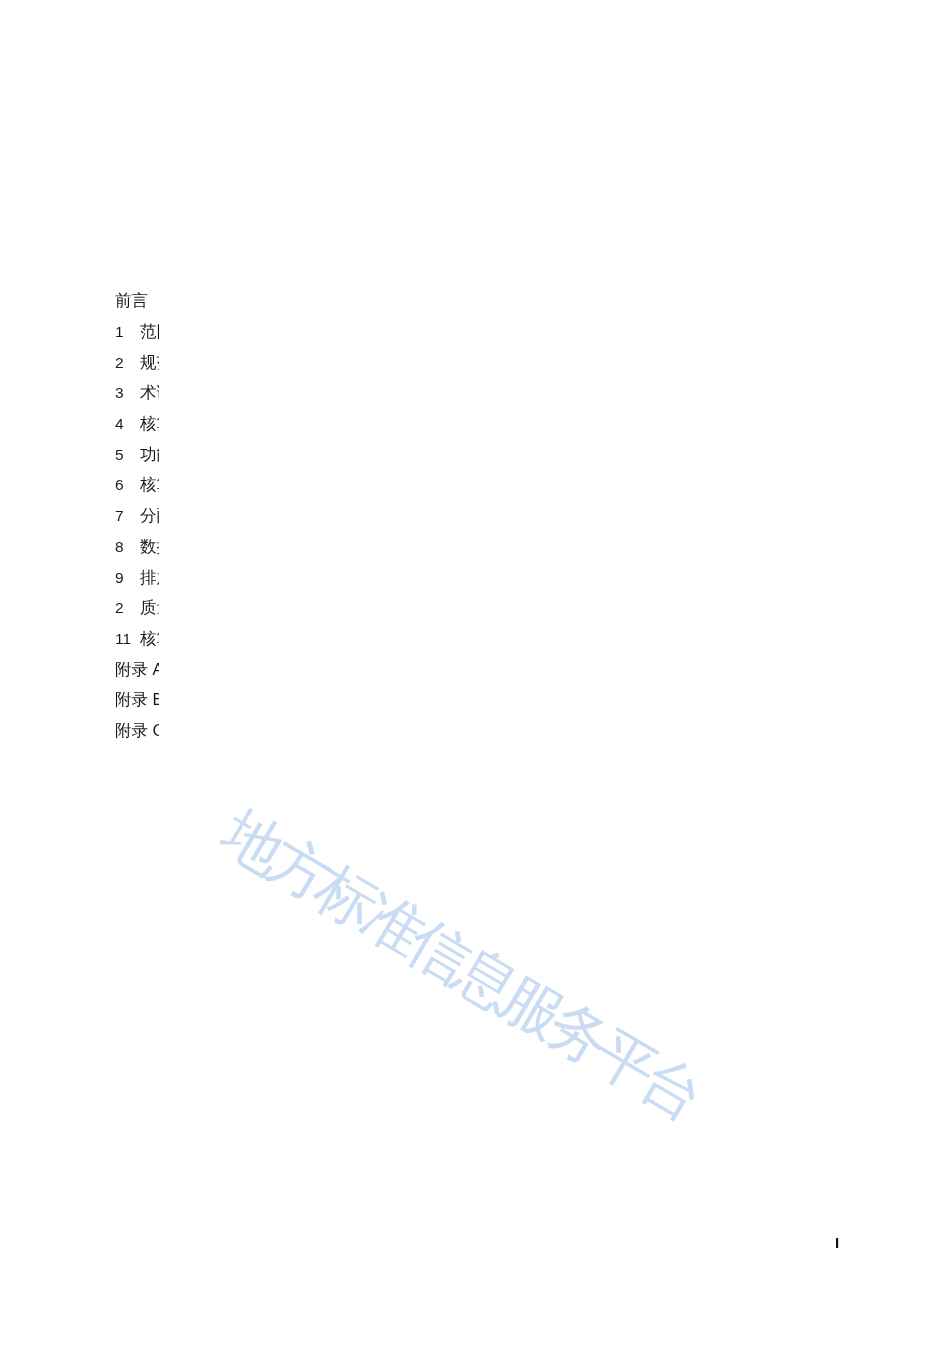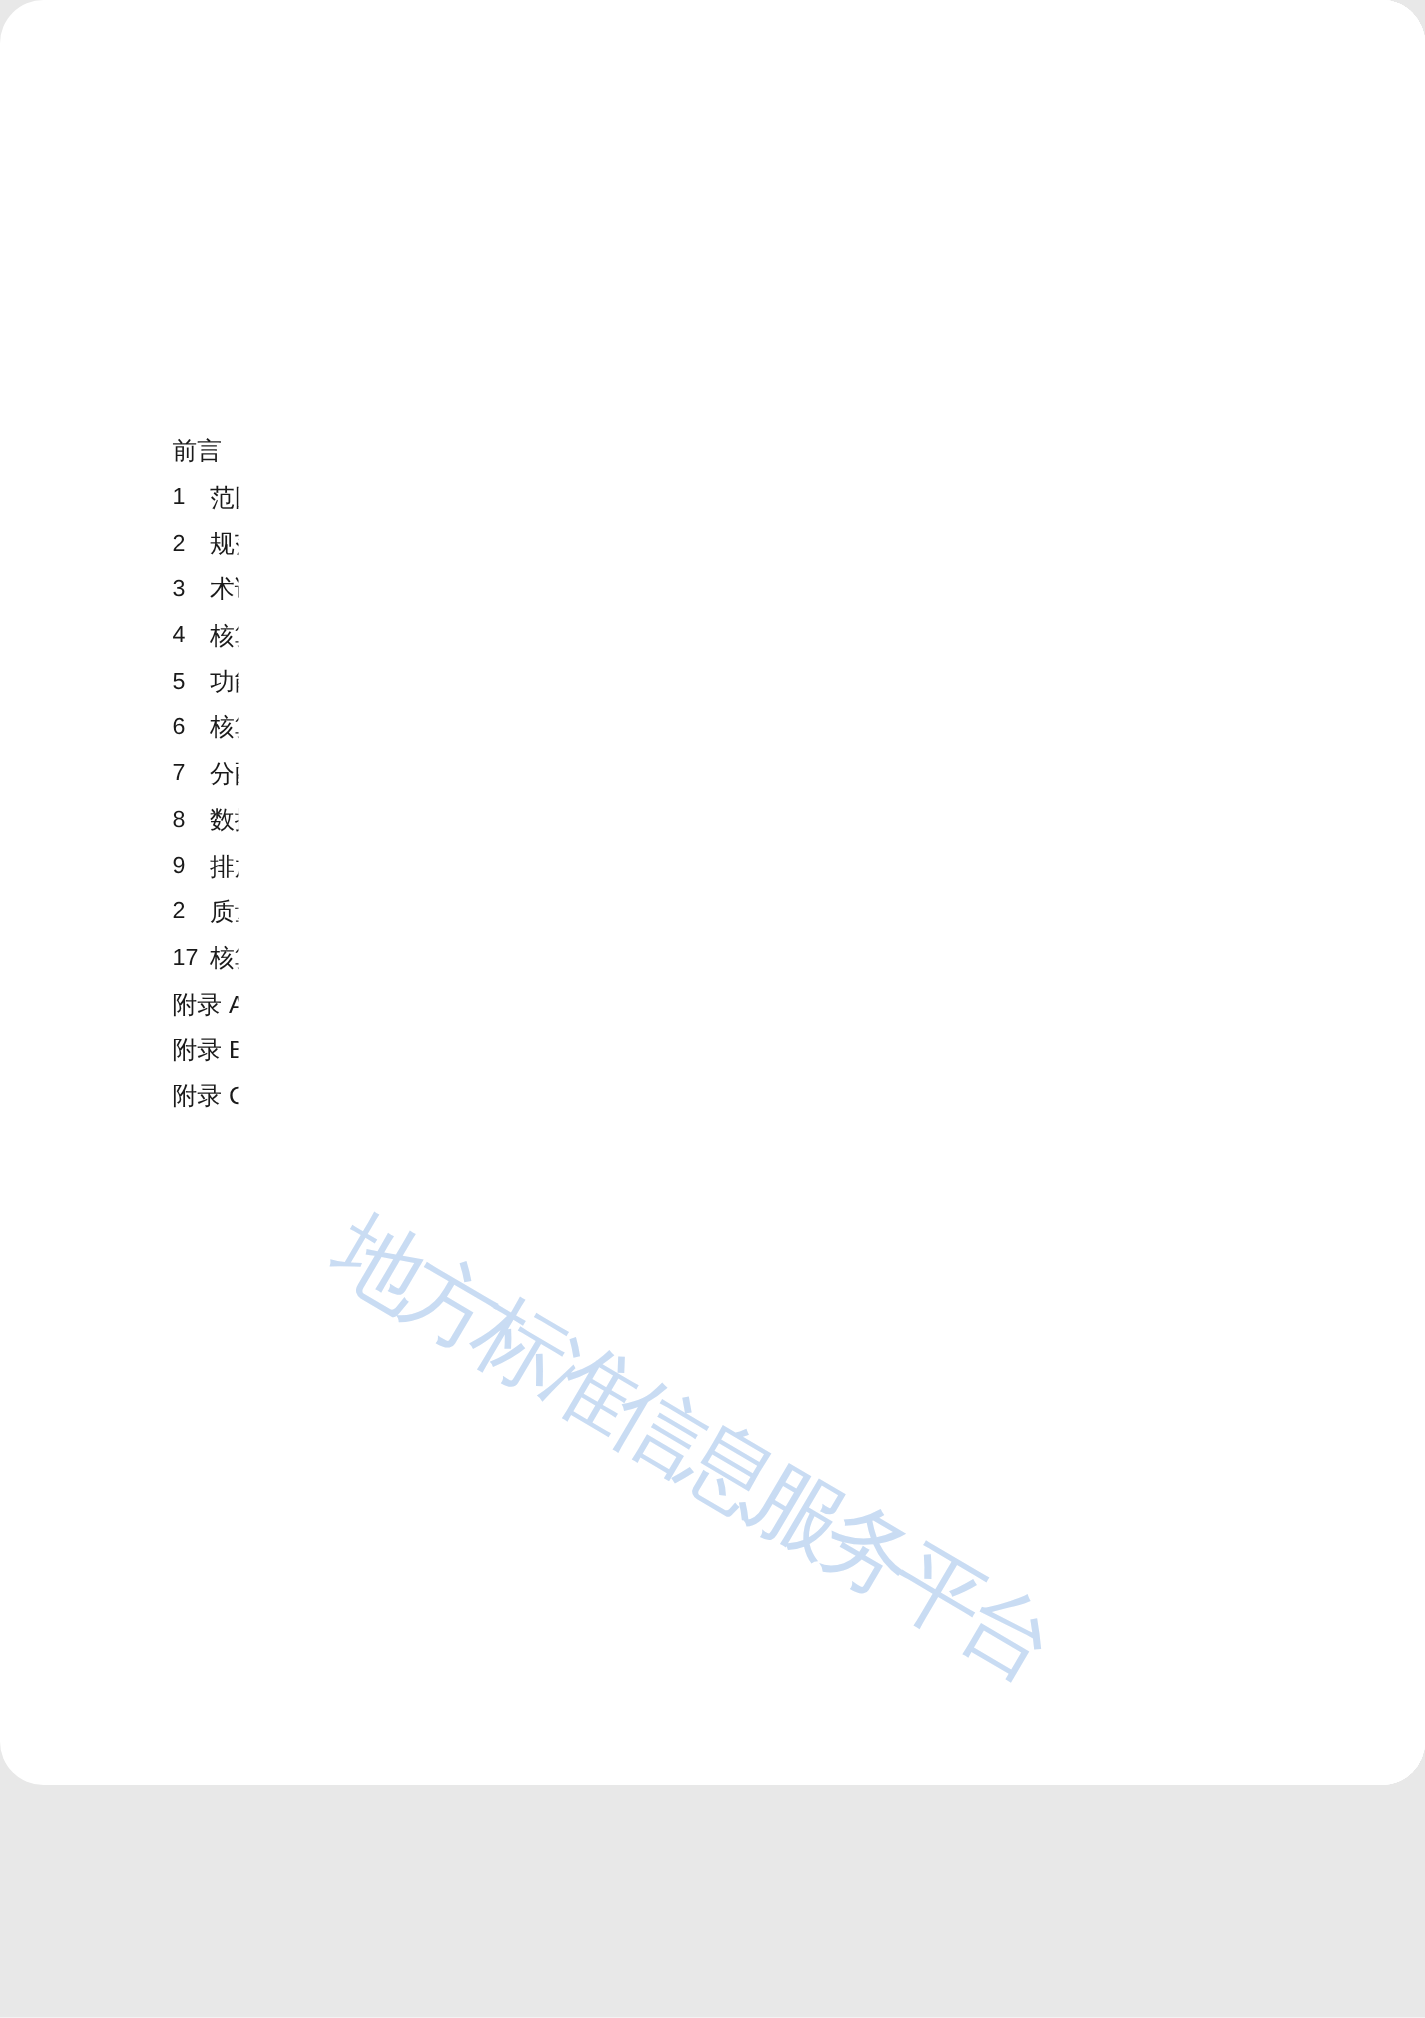--- a/index.html
+++ b/index.html
@@ -1,24 +1,23 @@
 <!DOCTYPE html>
 <html><head>
 <meta charset="utf-8">
 <style>
   html,body{margin:0;padding:0;background:#e8e8e8;}
   .page{
     position:relative;
-    width:950px;height:1190px;
+    width:950px;height:1345px;
     margin:0 auto;
     background:#ffffff;
     overflow:hidden;
     font-family:"Liberation Sans",sans-serif;
     color:#1a1a1a;
-    border-radius:29px;
   }
   .doc-number{
     position:absolute;top:113px;right:90px;
     font-size:16px;letter-spacing:1.5px;
     color:#222;
   }
   .title{
     position:absolute;top:202px;left:115px;width:737px;
     margin:0;text-align:center;
     font-size:28px;font-weight:700;letter-spacing:8px;
@@ -161,21 +160,21 @@
 
   <div class="toc-row">
     <span class="num">2</span>
     <span class="label">质量保证</span>
 
     <span class="leader"></span>
     <span class="page">16</span>
   </div>
 
   <div class="toc-row">
-    <span class="num">17</span>
+    <span class="num">11</span>
     <span class="label">核算报告</span>
 
     <span class="leader"></span>
     <span class="page">16</span>
   </div>
 
   <div class="toc-row">
 
     <span class="label">附录 A（资料性附录）</span>
     <span class="label2">CH₄ 和 N₂O 全球变暖潜势</span>

